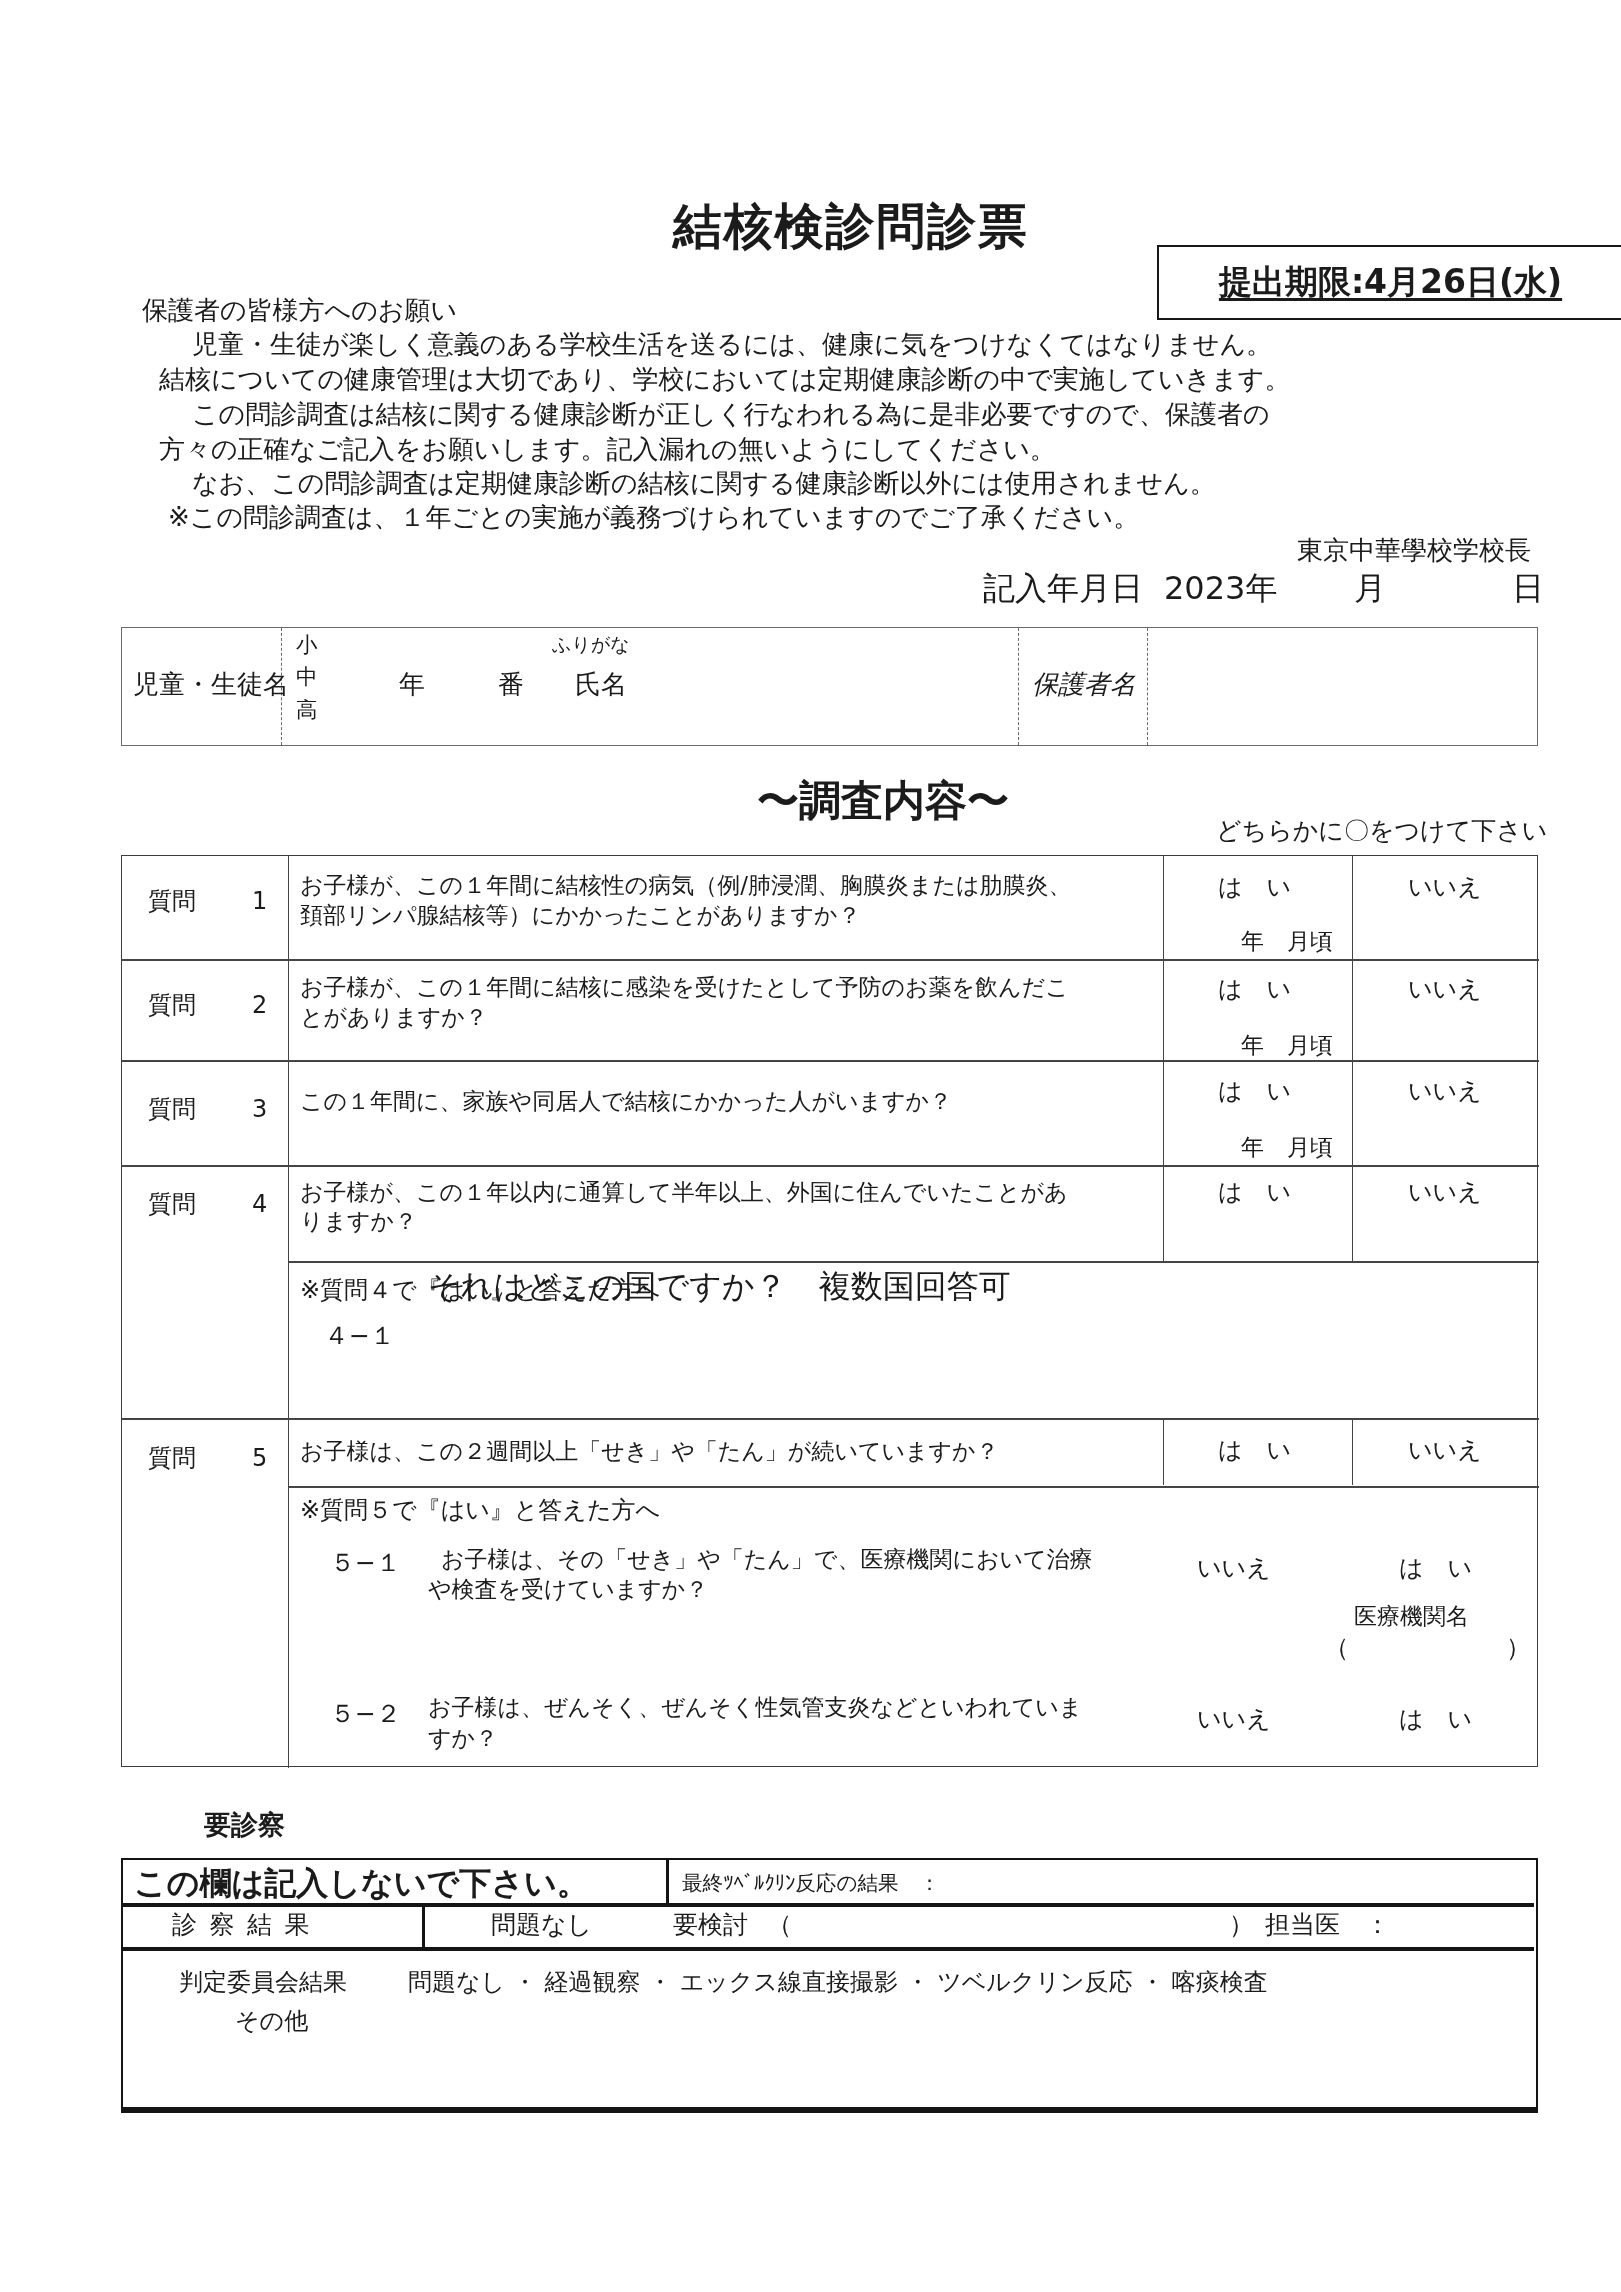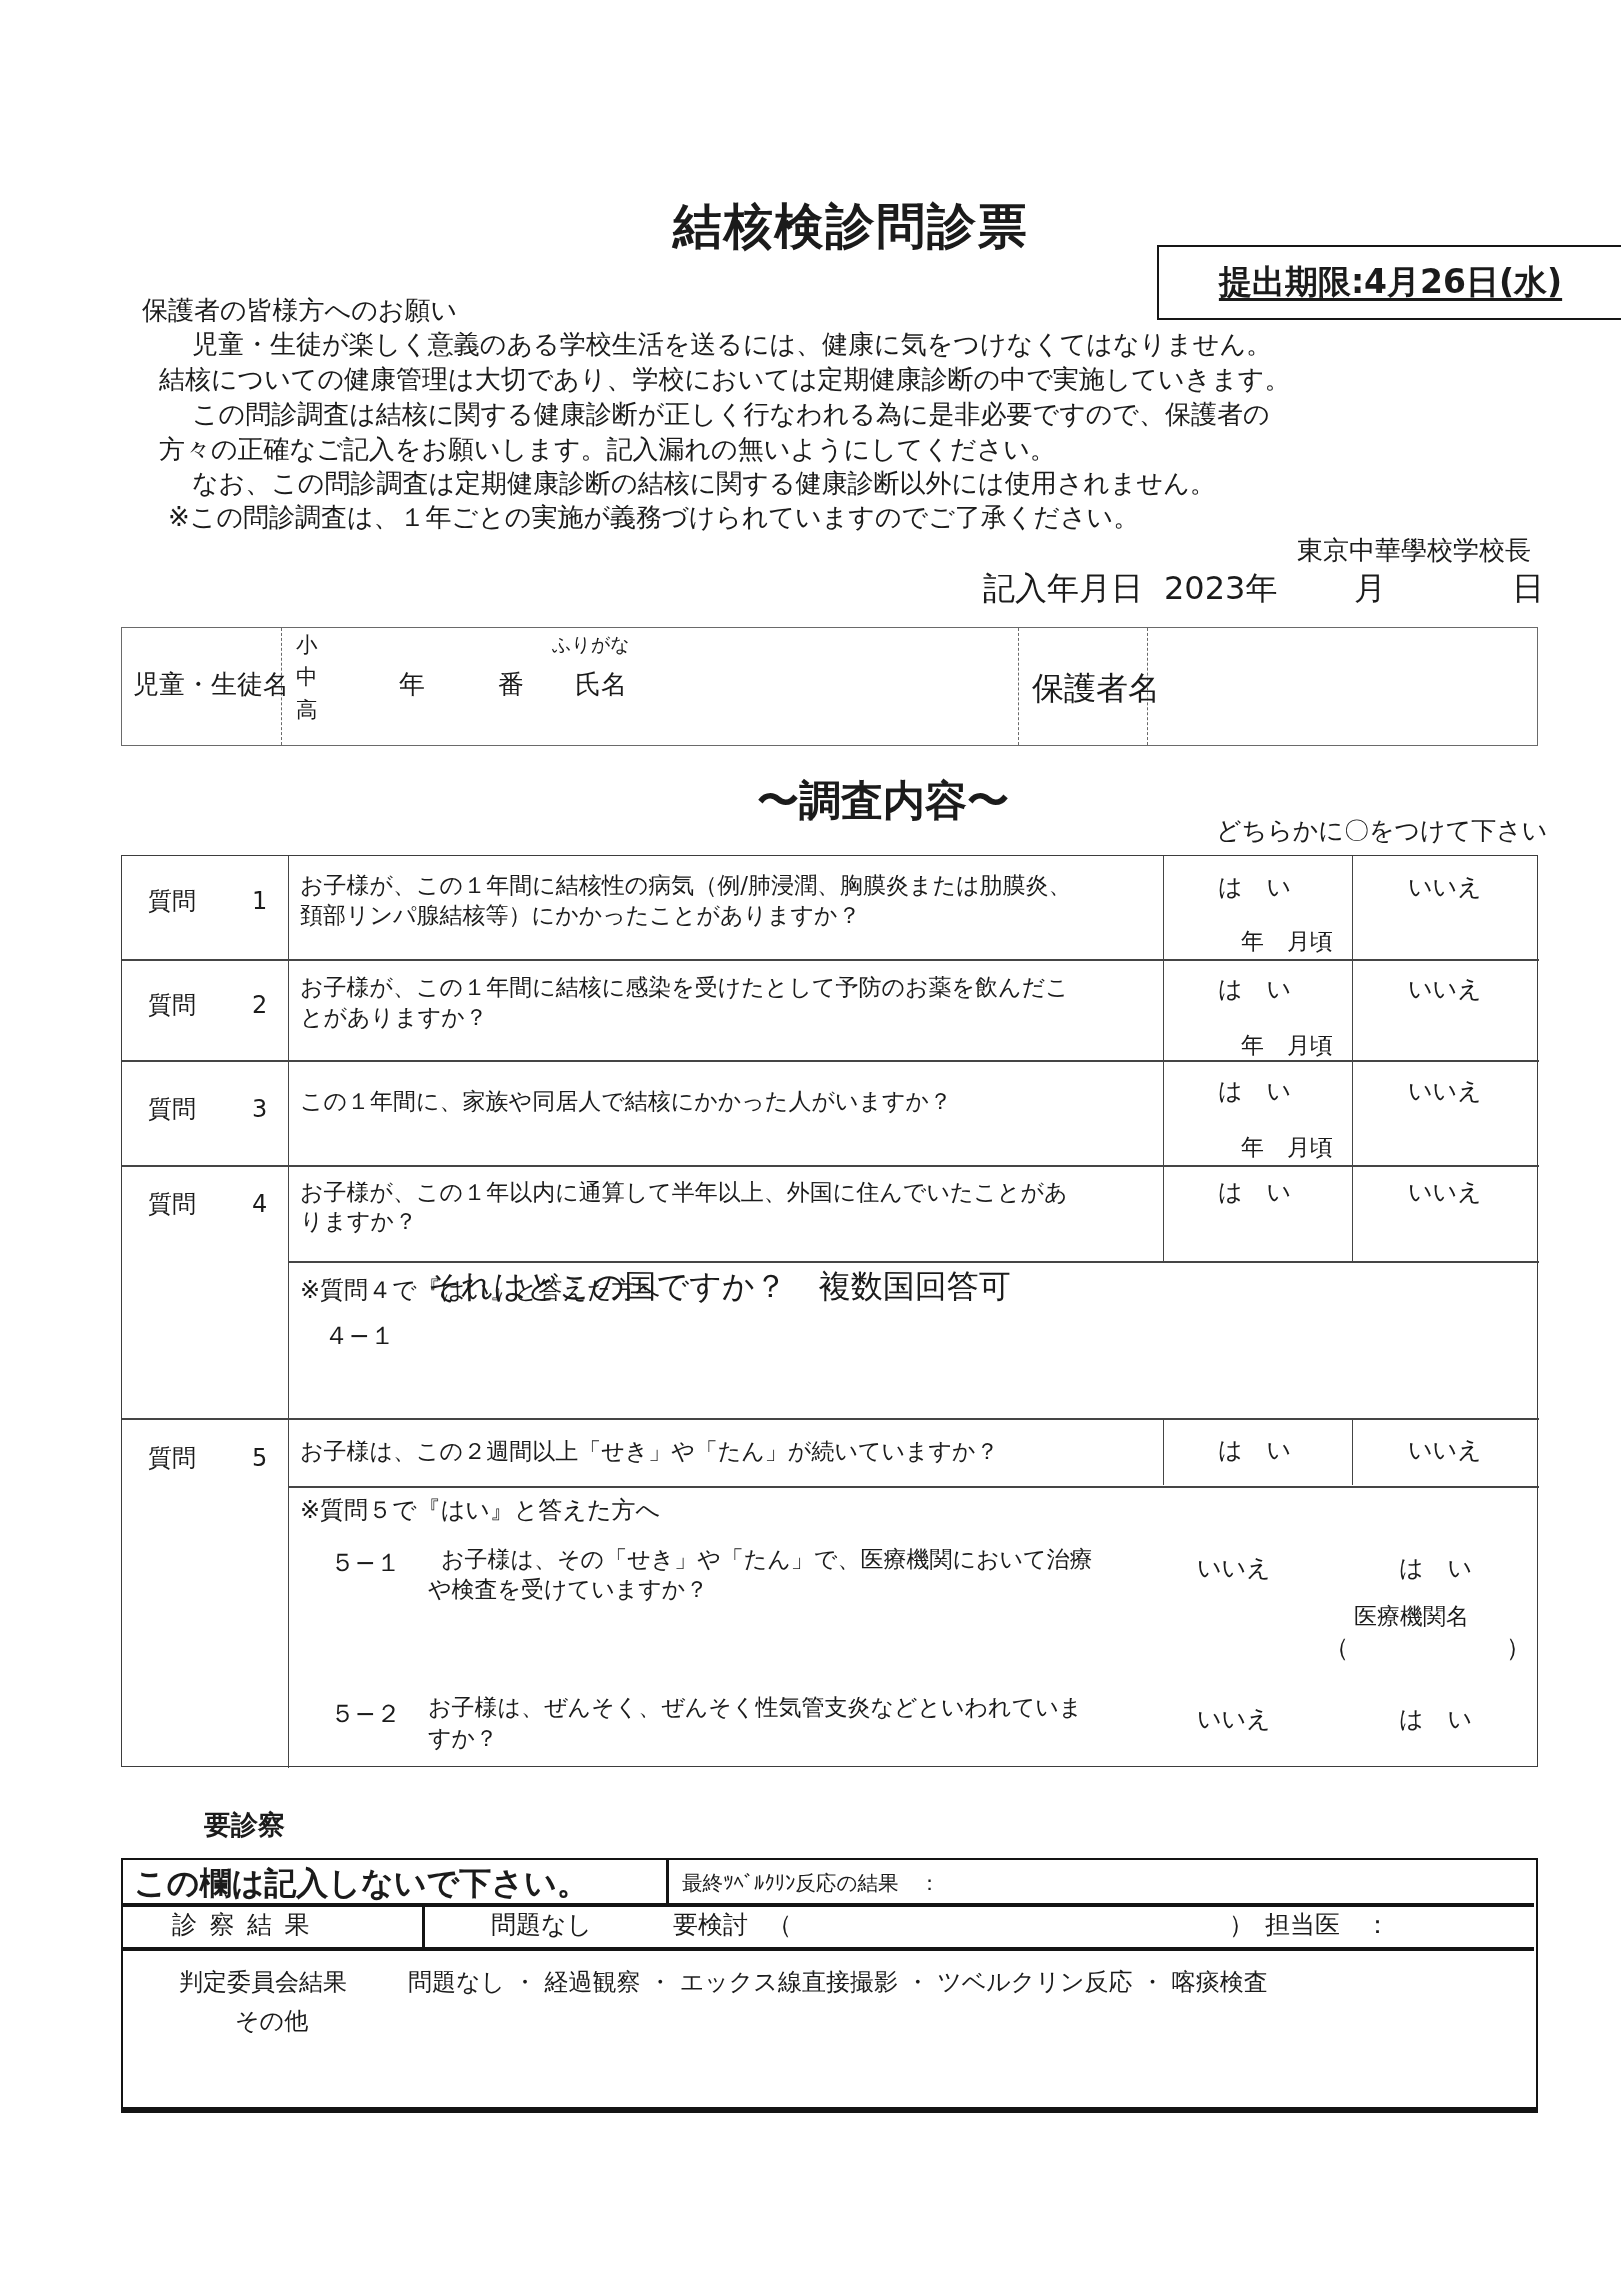--- a/index.html
+++ b/index.html
@@ -63,21 +63,21 @@
     <div class="dv" style="left:1025px;"></div>
   </div>
   <div class="t" style="left:133px;top:670px;font-size:26px;">児童・生徒名</div>
   <div class="t" style="left:296px;top:633px;font-size:21.5px;">小</div>
   <div class="t" style="left:296px;top:665px;font-size:21.5px;">中</div>
   <div class="t" style="left:296px;top:698px;font-size:21.5px;">高</div>
   <div class="t" style="left:399px;top:670px;font-size:26px;">年</div>
   <div class="t" style="left:498px;top:670px;font-size:26px;">番</div>
   <div class="t" style="left:552px;top:634px;font-size:19px;">ふりがな</div>
   <div class="t" style="left:575px;top:670px;font-size:26px;">氏名</div>
-  <div class="t" style="left:1032px;top:670px;font-size:32px;">保護者名</div>
+  <div class="t" style="left:1032px;top:670px;font-size:26px;font-style:italic;">保護者名</div>
 
   <div class="t b" style="left:757px;top:777px;font-size:42px;">〜調査内容〜</div>
   <div class="t" style="left:1216px;top:817px;font-size:25px;">どちらかに〇をつけて下さい</div>
 
   <div class="box q-table" style="left:121px;top:855px;width:1417px;height:912px;">
 
     <div class="hline" style="left:0;top:103px;width:1417px;height:1.8px;"></div>
     <div class="hline" style="left:0;top:204px;width:1417px;height:1.8px;"></div>
     <div class="hline" style="left:0;top:309px;width:1417px;height:1.8px;"></div>
     <div class="hline" style="left:0;top:562px;width:1417px;height:1.8px;"></div>

